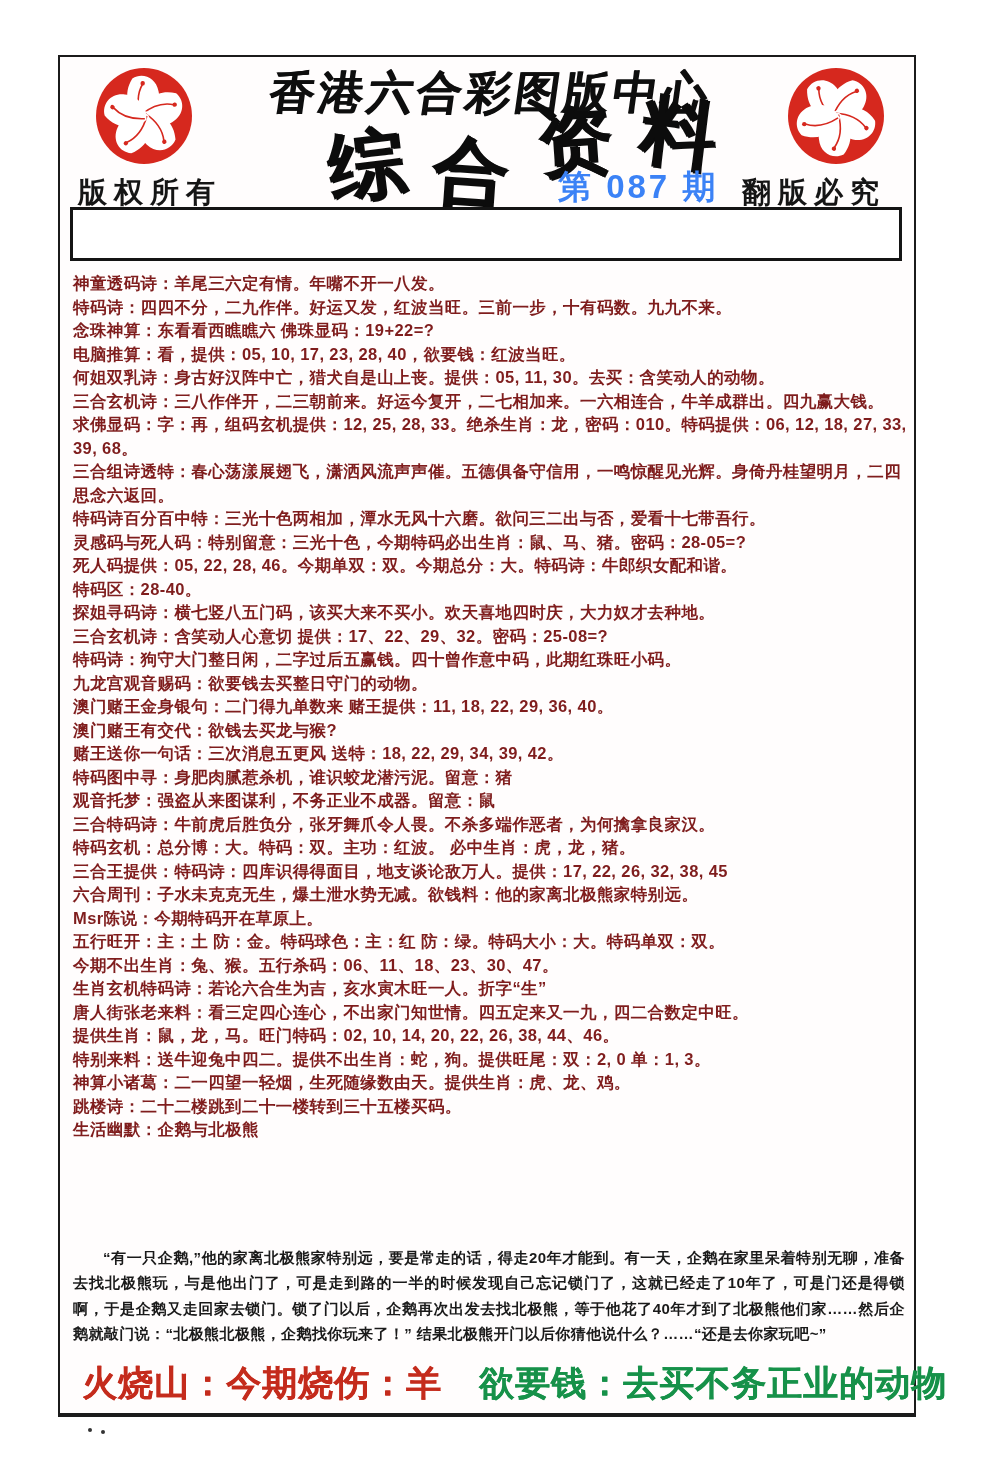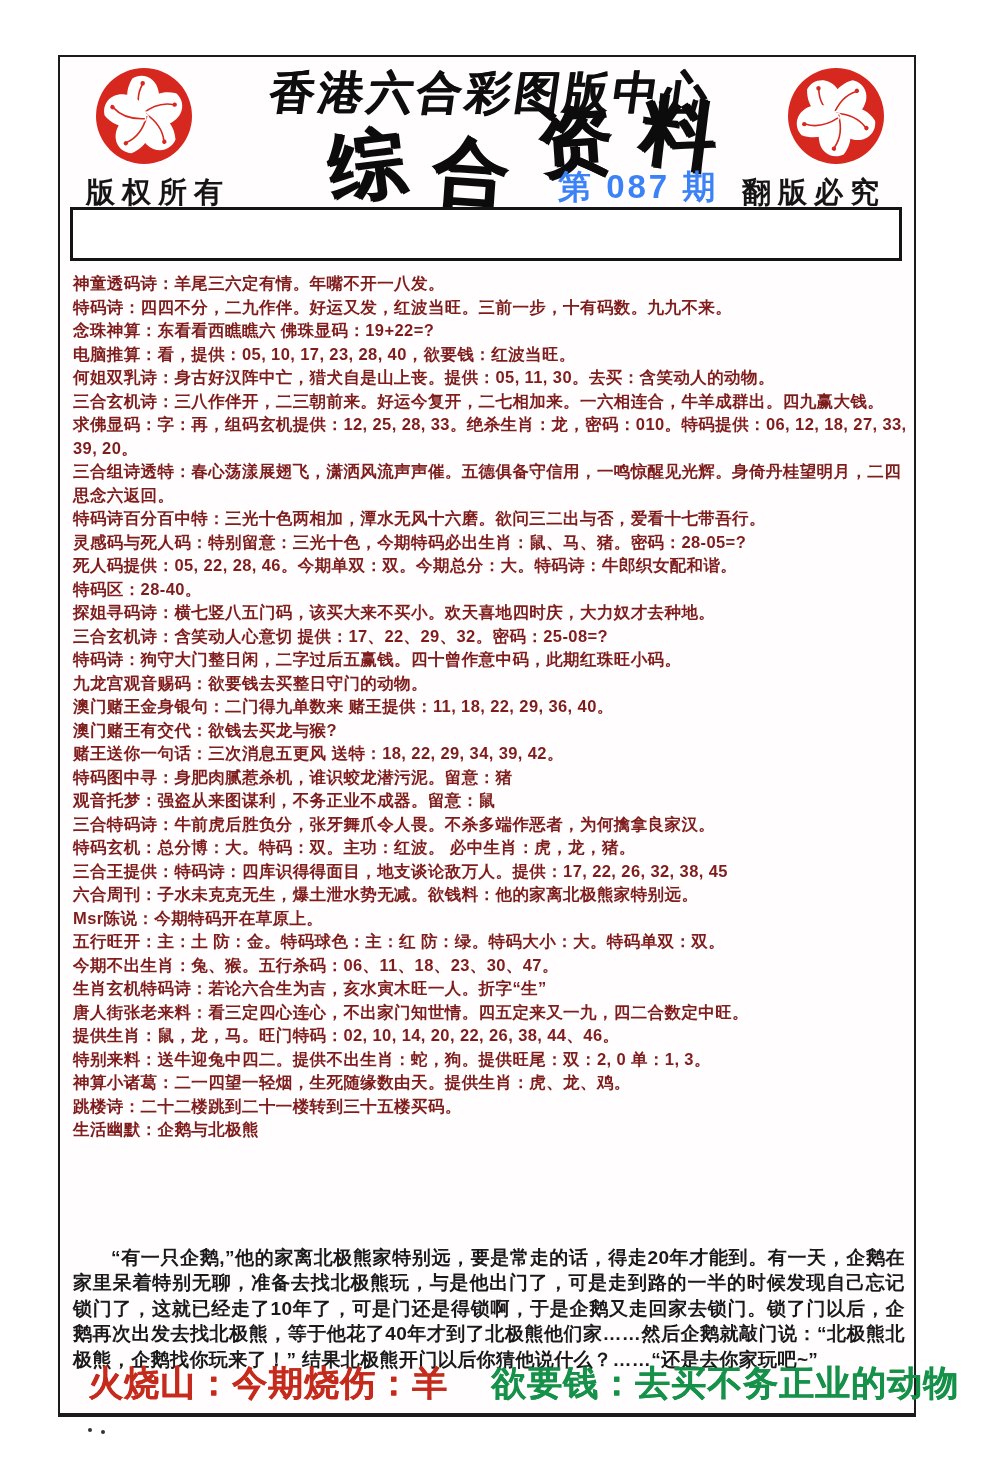--- a/index.html
+++ b/index.html
@@ -21,21 +21,21 @@
   }
   
   .logo{position:absolute;width:100px;height:100px;}
   .logo.left{left:34px;top:9px;}
   .logo.right{left:726px;top:9px;}
   .stamp{
     position:absolute;top:116px;
     font-size:29px;font-weight:900;letter-spacing:7px;
     color:#151515;white-space:nowrap;
   }
-  .stamp.left{left:18px;margin-left:8px;}
+  .stamp.left{left:18px;}
   .stamp.right{left:682px;}
   .main-title{
     position:absolute;left:150px;top:6px;width:560px;
     text-align:center;
     font-size:45px;font-weight:900;letter-spacing:4px;
     transform:skewX(-8deg);
     white-space:nowrap;
     color:#0e0e0e;
     text-shadow:1px 0 0 #0e0e0e;
   }
@@ -68,29 +68,29 @@
   }
   .body-line{
     font-size:16.5px;line-height:23.5px;
     font-weight:700;letter-spacing:0.4px;
     color:#7f1d1d;
     text-align:left;
   }
   
   .story{
     position:absolute;left:13px;top:1188px;width:832px;
-    font-size:19px;line-height:25.4px;font-weight:700;
+    font-size:15px;line-height:25.4px;font-weight:700;
     letter-spacing:0.4px;color:#1a1a1a;
     text-align:justify;text-indent:2em;
   }
   
   .footer-banner{
     position:absolute;left:0;bottom:6px;width:100%;
-    padding-left:28px;box-sizing:border-box;
-    display:flex;gap:14px;align-items:baseline;
+    padding-left:22px;box-sizing:border-box;
+    display:flex;gap:8px;align-items:baseline;
     font-size:35px;font-weight:900;letter-spacing:1px;
     white-space:nowrap;
   }
   .footer-red{color:#c42b1c;text-shadow:0.6px 0 0 #c42b1c;}
   .footer-green{color:#169149;text-shadow:0.6px 0 0 #169149;margin-left:29px;}
   
   .artifact-dots{position:absolute;left:88px;top:1428px;width:22px;height:6px;}
   .artifact-dots i{
     position:absolute;width:4px;height:4px;background:#333;border-radius:50%;
   }
@@ -186,21 +186,21 @@
 
     <div class="blank-box"></div>
 
     <div class="body-block">
         <div class="body-line">神童透码诗：羊尾三六定有情。年嘴不开一八发。</div>
         <div class="body-line">特码诗：四四不分，二九作伴。好运又发，红波当旺。三前一步，十有码数。九九不来。</div>
         <div class="body-line">念珠神算：东看看西瞧瞧六  佛珠显码：19+22=?</div>
         <div class="body-line">电脑推算：看，提供：05, 10, 17, 23, 28, 40，欲要钱：红波当旺。</div>
         <div class="body-line">何姐双乳诗：身古好汉阵中亡，猎犬自是山上丧。提供：05, 11, 30。去买：含笑动人的动物。</div>
         <div class="body-line">三合玄机诗：三八作伴开，二三朝前来。好运今复开，二七相加来。一六相连合，牛羊成群出。四九赢大钱。</div>
-        <div class="body-line">求佛显码：字：再，组码玄机提供：12, 25, 28, 33。绝杀生肖：龙，密码：010。特码提供：06, 12, 18, 27, 33, 39, 20。</div>
+        <div class="body-line">求佛显码：字：再，组码玄机提供：12, 25, 28, 33。绝杀生肖：龙，密码：010。特码提供：06, 12, 18, 27, 33, 39, 68。</div>
         <div class="body-line">三合组诗透特：春心荡漾展翅飞，潇洒风流声声催。五德俱备守信用，一鸣惊醒见光辉。身倚丹桂望明月，二四思念六返回。</div>
         <div class="body-line">特码诗百分百中特：三光十色两相加，潭水无风十六磨。欲问三二出与否，爱看十七带吾行。</div>
         <div class="body-line">灵感码与死人码：特别留意：三光十色，今期特码必出生肖：鼠、马、猪。密码：28-05=?</div>
         <div class="body-line">死人码提供：05, 22, 28, 46。今期单双：双。今期总分：大。特码诗：牛郎织女配和谐。</div>
         <div class="body-line">特码区：28-40。</div>
         <div class="body-line">探姐寻码诗：横七竖八五门码，该买大来不买小。欢天喜地四时庆，大力奴才去种地。</div>
         <div class="body-line">三合玄机诗：含笑动人心意切  提供：17、22、29、32。密码：25-08=?</div>
         <div class="body-line">特码诗：狗守大门整日闲，二字过后五赢钱。四十曾作意中码，此期红珠旺小码。</div>
         <div class="body-line">九龙宫观音赐码：欲要钱去买整日守门的动物。</div>
         <div class="body-line">澳门赌王金身银句：二门得九单数来  赌王提供：11, 18, 22, 29, 36, 40。</div>

